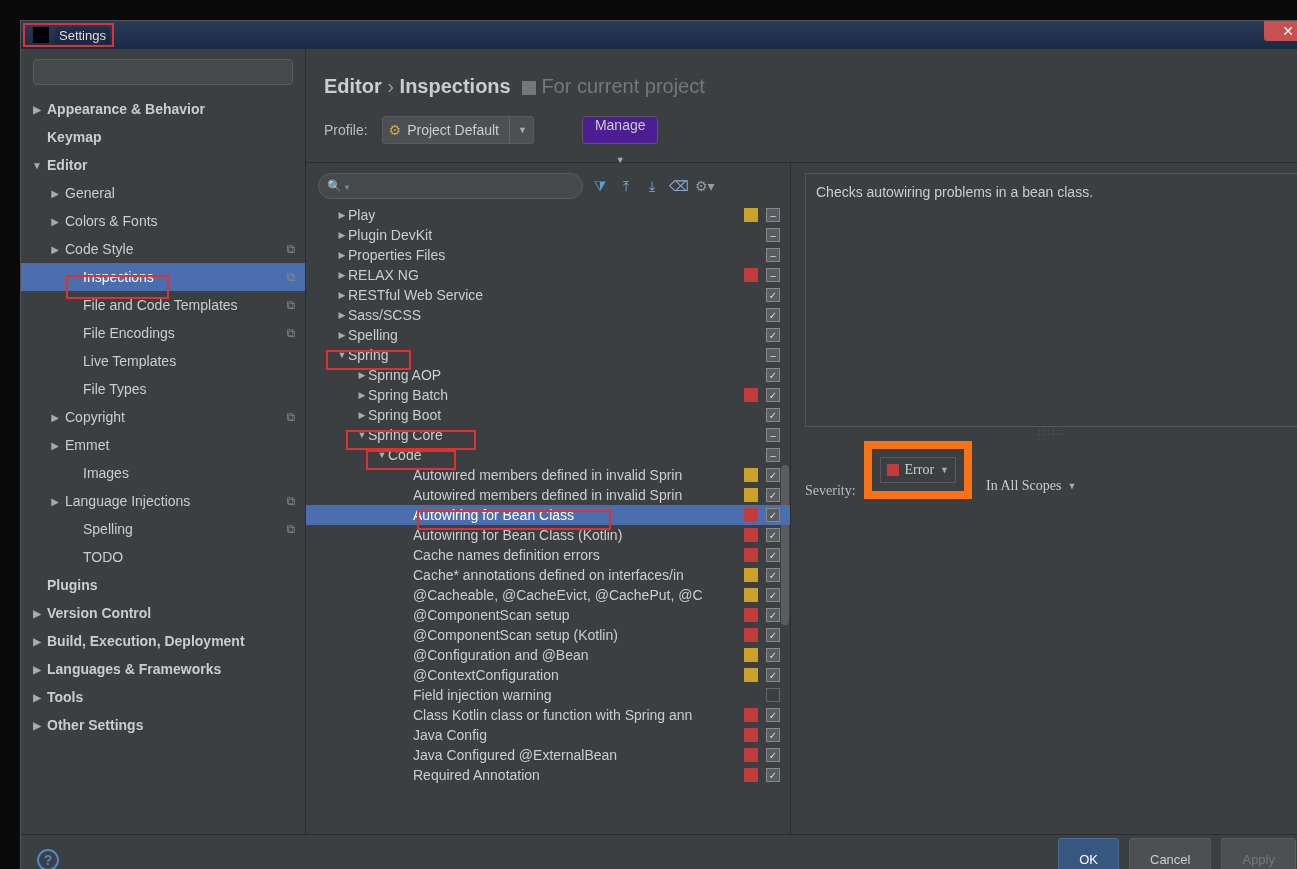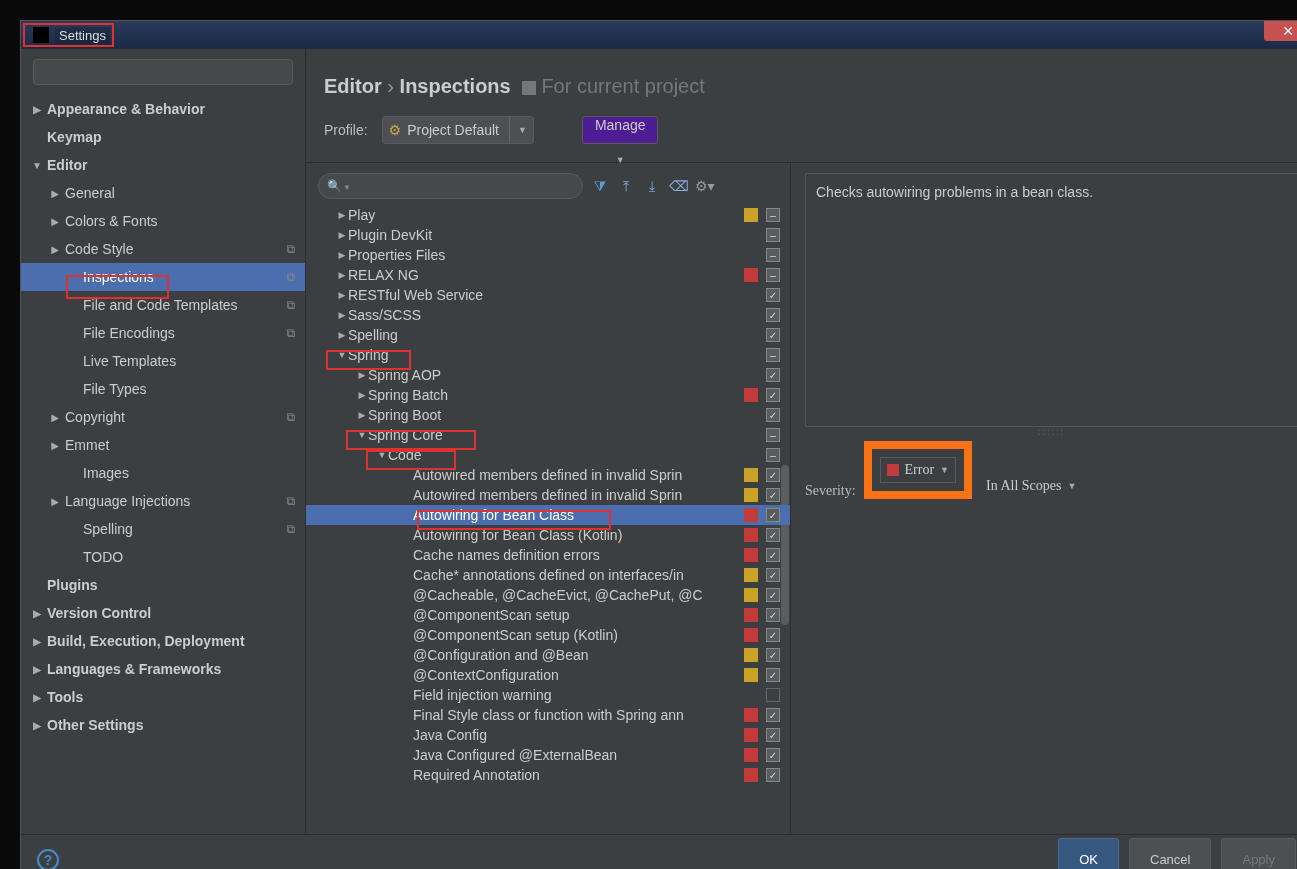--- a/index.html
+++ b/index.html
@@ -427,21 +427,21 @@
               <div class="tree-row">
                 <span class="pad4"></span>
                 <span class="arrow"></span>
                 <span class="lbl">Field injection warning</span>
                 <span class="sev-col sev-none"></span>
                 <span class="chk-col" style="background:transparent;border-color:#666"></span>
               </div>
               <div class="tree-row">
                 <span class="pad4"></span>
                 <span class="arrow"></span>
-                <span class="lbl">Final Style class or function with Spring ann</span>
+                <span class="lbl">Class Kotlin class or function with Spring ann</span>
                 <span class="sev-col sev-red"></span>
                 <span class="chk-col check"></span>
               </div>
               <div class="tree-row">
                 <span class="pad4"></span>
                 <span class="arrow"></span>
                 <span class="lbl">Java Config</span>
                 <span class="sev-col sev-red"></span>
                 <span class="chk-col check"></span>
               </div>

